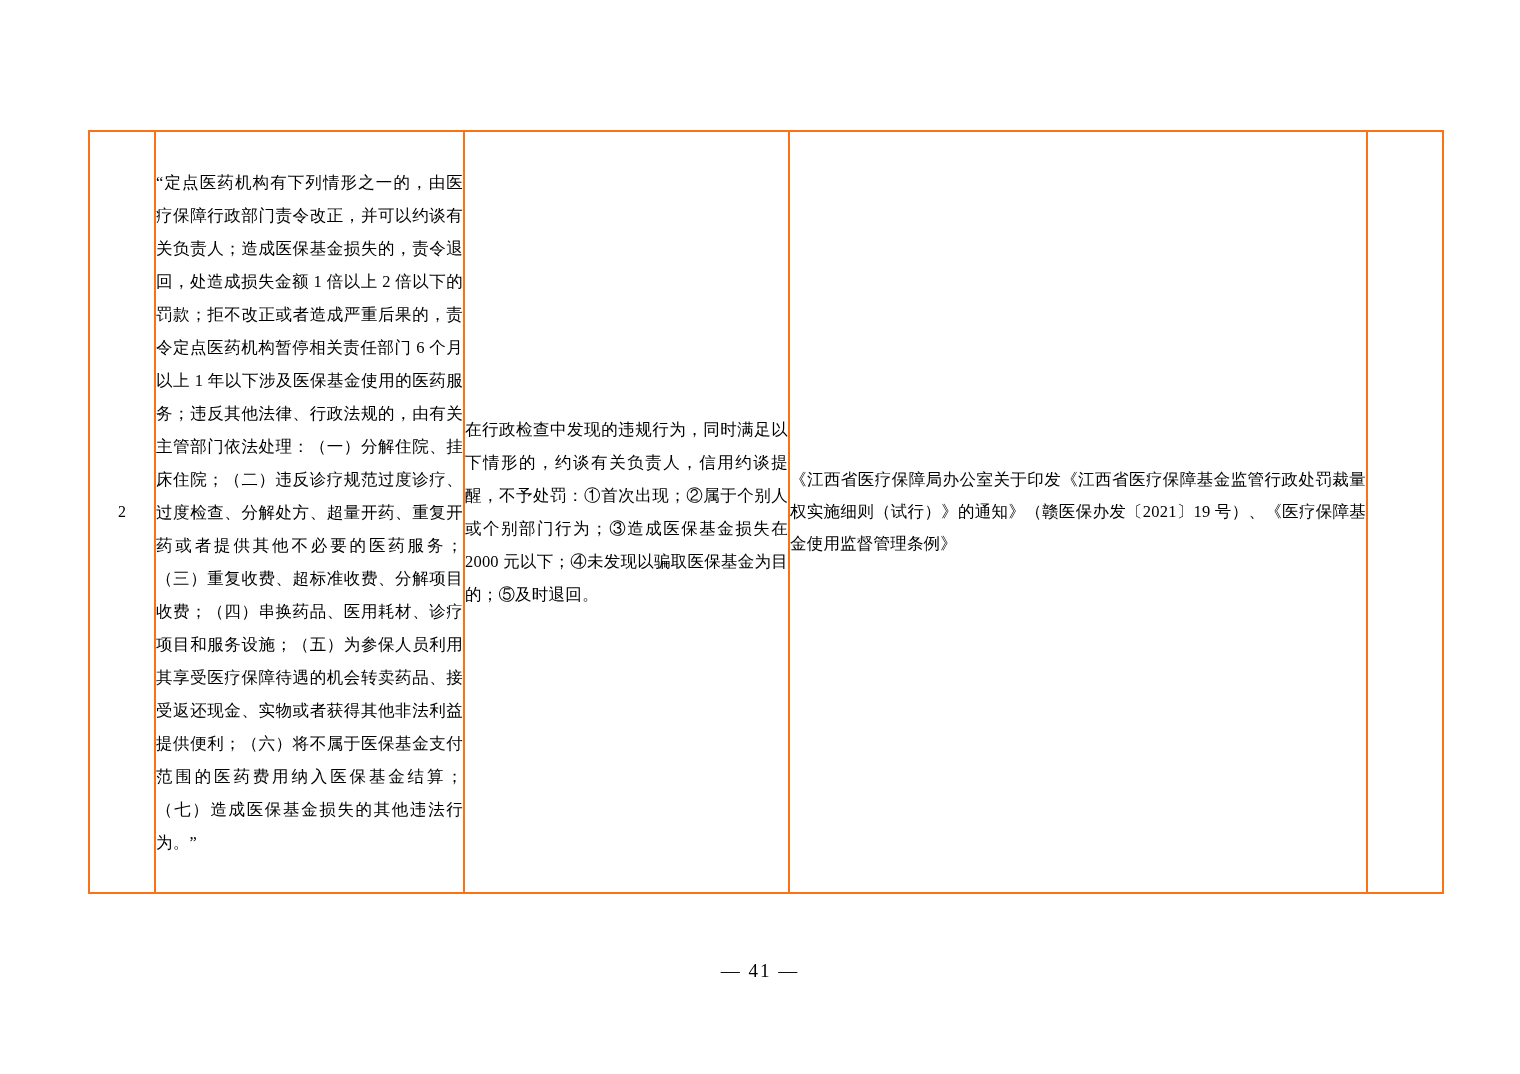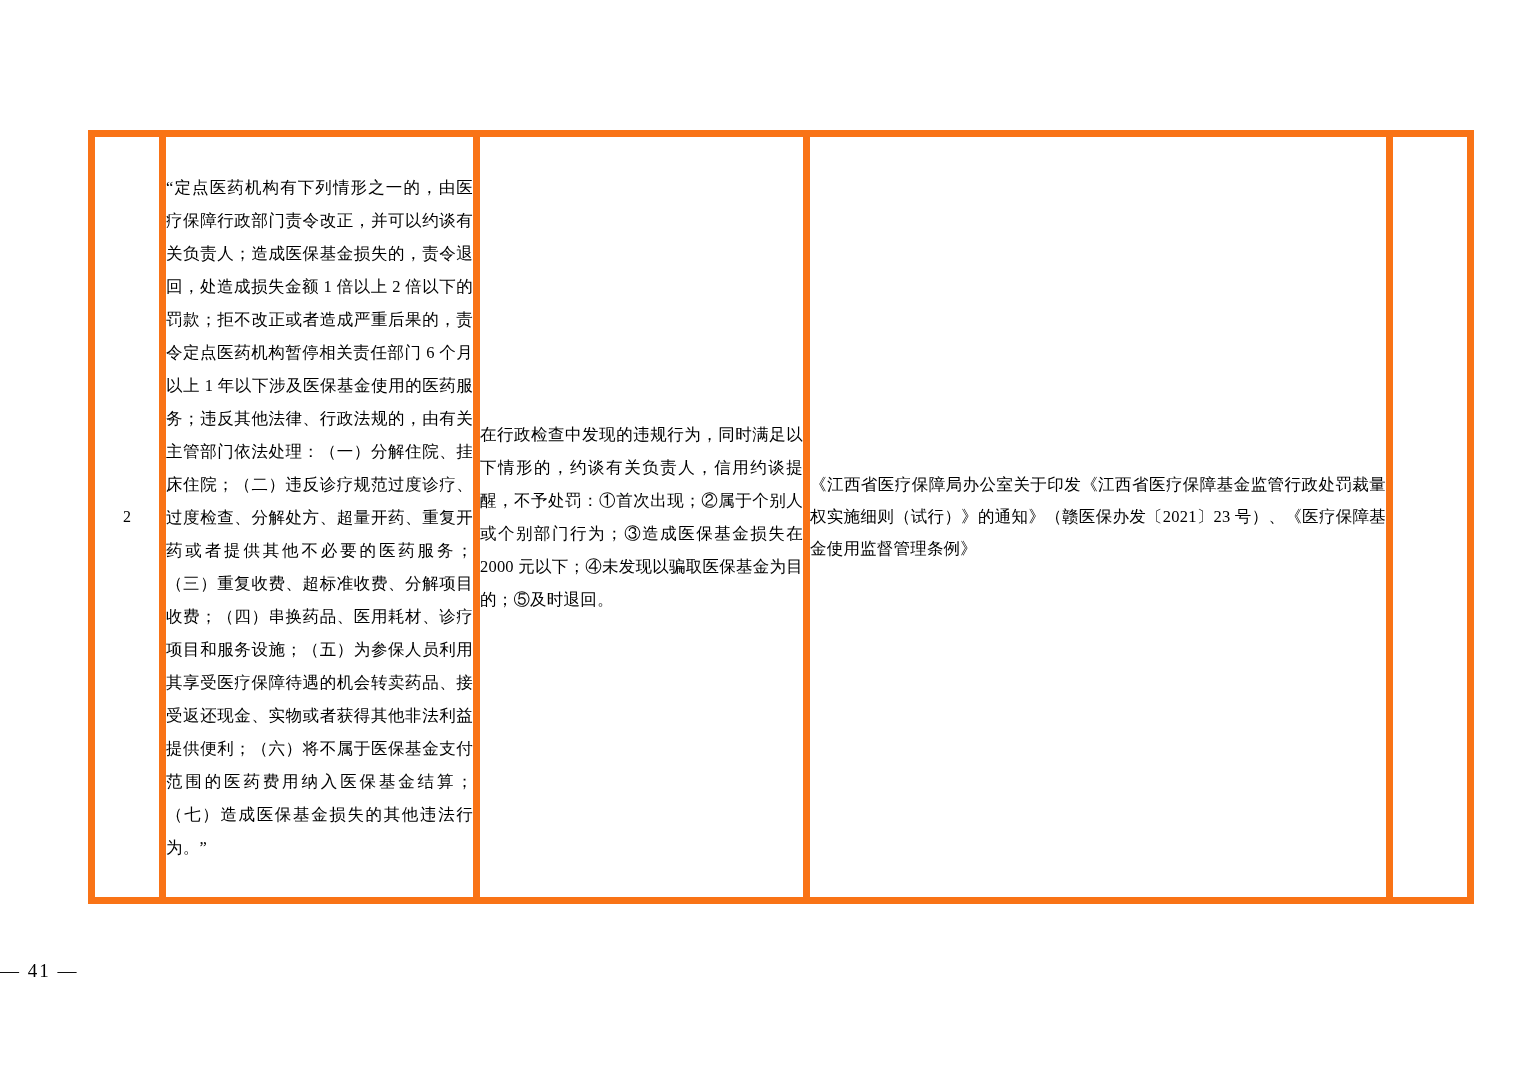--- a/index.html
+++ b/index.html
@@ -24,21 +24,21 @@
   }
   .doc-table {
     position: absolute;
     left: 88px;
     top: 130px;
     width: 1344px;
     border-collapse: collapse;
     table-layout: fixed;
   }
   .doc-table td {
-    border: 7px solid #f97316;
+    border: 2px solid #f97316;
     vertical-align: middle;
     padding: 0;
   }
   .col-num { width: 64px; }
   .col-provision { width: 307px; }
   .col-discretion { width: 323px; }
   .col-basis { width: 576px; }
   .col-remark { width: 74px; }
 
   .cell-num {
@@ -70,38 +70,38 @@
     padding: 14px 16px;
   }
   .cell-remark {
     vertical-align: middle;
   }
   .page-number {
     position: absolute;
     left: 0;
     top: 960px;
     width: 1520px;
-    text-align: left;
+    text-align: center;
     font-size: 19px;
     letter-spacing: 2px;
     font-family: "Liberation Serif", "DejaVu Serif", serif;
   }
 </style>
 </head>
 <body>
 
 <div class="page">
 
   <table class="doc-table">
     <tbody>
       <tr>
         <td class="col-num cell-num">2</td>
         <td class="col-provision cell-text cell-provision">“定点医药机构有下列情形之一的，由医疗保障行政部门责令改正，并可以约谈有关负责人；造成医保基金损失的，责令退回，处造成损失金额 1 倍以上 2 倍以下的罚款；拒不改正或者造成严重后果的，责令定点医药机构暂停相关责任部门 6 个月以上 1 年以下涉及医保基金使用的医药服务；违反其他法律、行政法规的，由有关主管部门依法处理：（一）分解住院、挂床住院；（二）违反诊疗规范过度诊疗、过度检查、分解处方、超量开药、重复开药或者提供其他不必要的医药服务；（三）重复收费、超标准收费、分解项目收费；（四）串换药品、医用耗材、诊疗项目和服务设施；（五）为参保人员利用其享受医疗保障待遇的机会转卖药品、接受返还现金、实物或者获得其他非法利益提供便利；（六）将不属于医保基金支付范围的医药费用纳入医保基金结算；（七）造成医保基金损失的其他违法行为。”</td>
         <td class="col-discretion cell-text cell-discretion">在行政检查中发现的违规行为，同时满足以下情形的，约谈有关负责人，信用约谈提醒，不予处罚：①首次出现；②属于个别人或个别部门行为；③造成医保基金损失在 2000 元以下；④未发现以骗取医保基金为目的；⑤及时退回。</td>
-        <td class="col-basis cell-text cell-basis">《江西省医疗保障局办公室关于印发《江西省医疗保障基金监管行政处罚裁量权实施细则（试行）》的通知》（赣医保办发〔2021〕23 号）、《医疗保障基金使用监督管理条例》</td>
+        <td class="col-basis cell-text cell-basis">《江西省医疗保障局办公室关于印发《江西省医疗保障基金监管行政处罚裁量权实施细则（试行）》的通知》（赣医保办发〔2021〕19 号）、《医疗保障基金使用监督管理条例》</td>
         <td class="col-remark cell-text cell-remark"></td>
       </tr>
     </tbody>
   </table>
 
   <div class="page-number">— 41 —</div>
 
 </div>
 
 </body></html>

